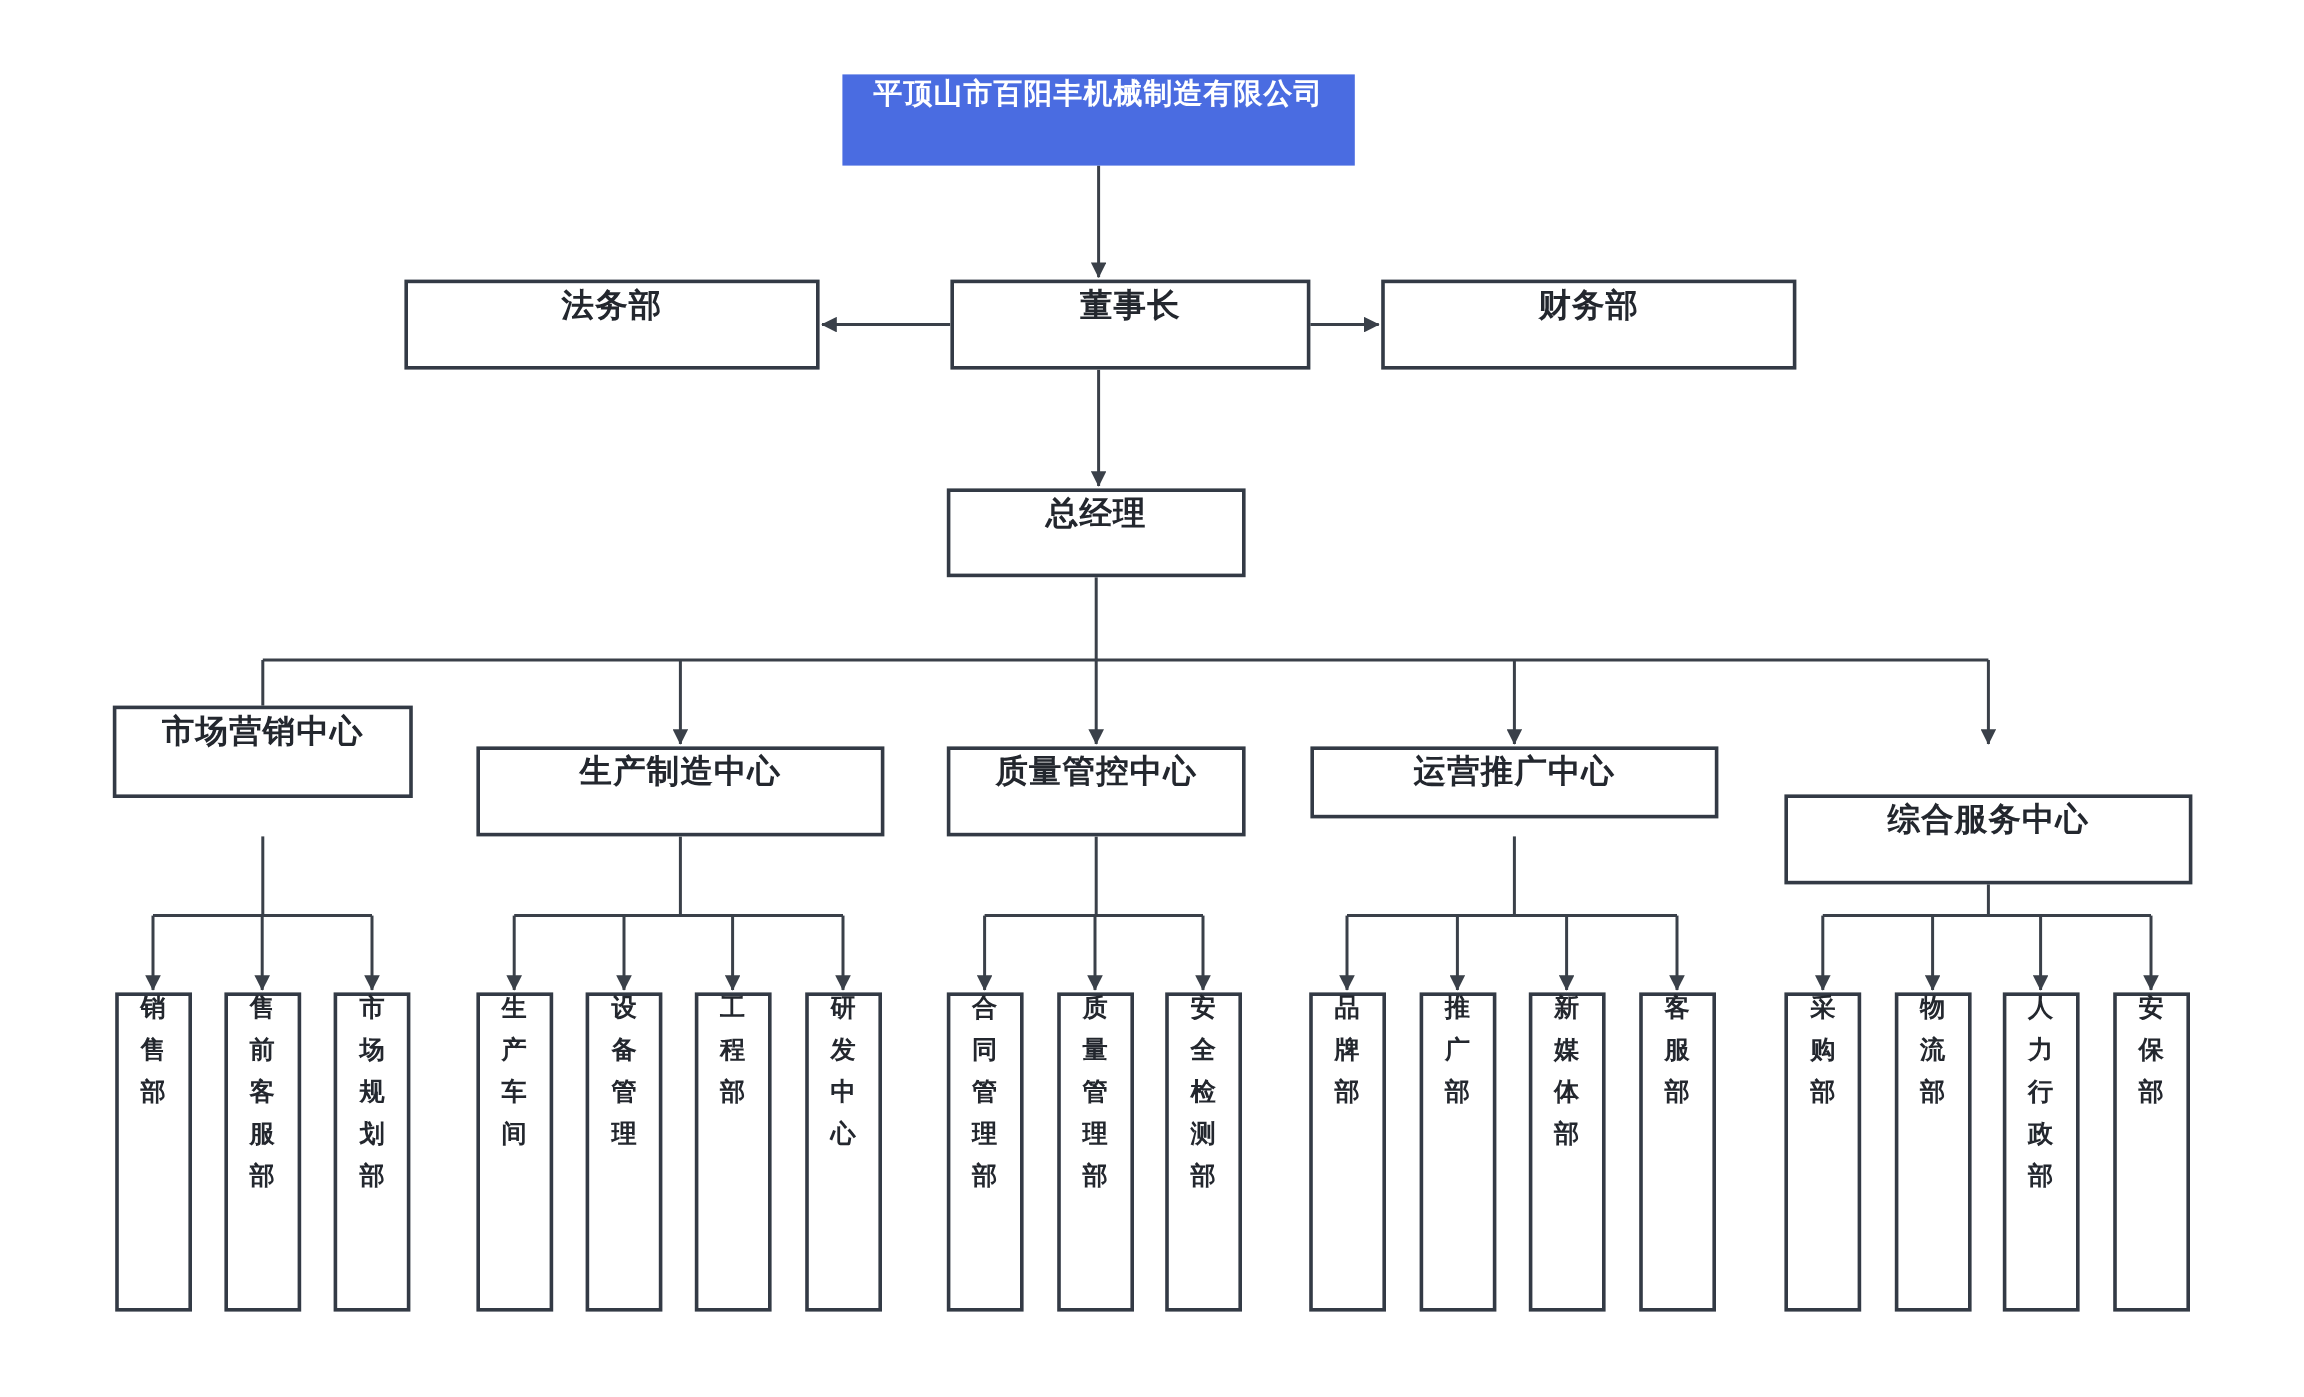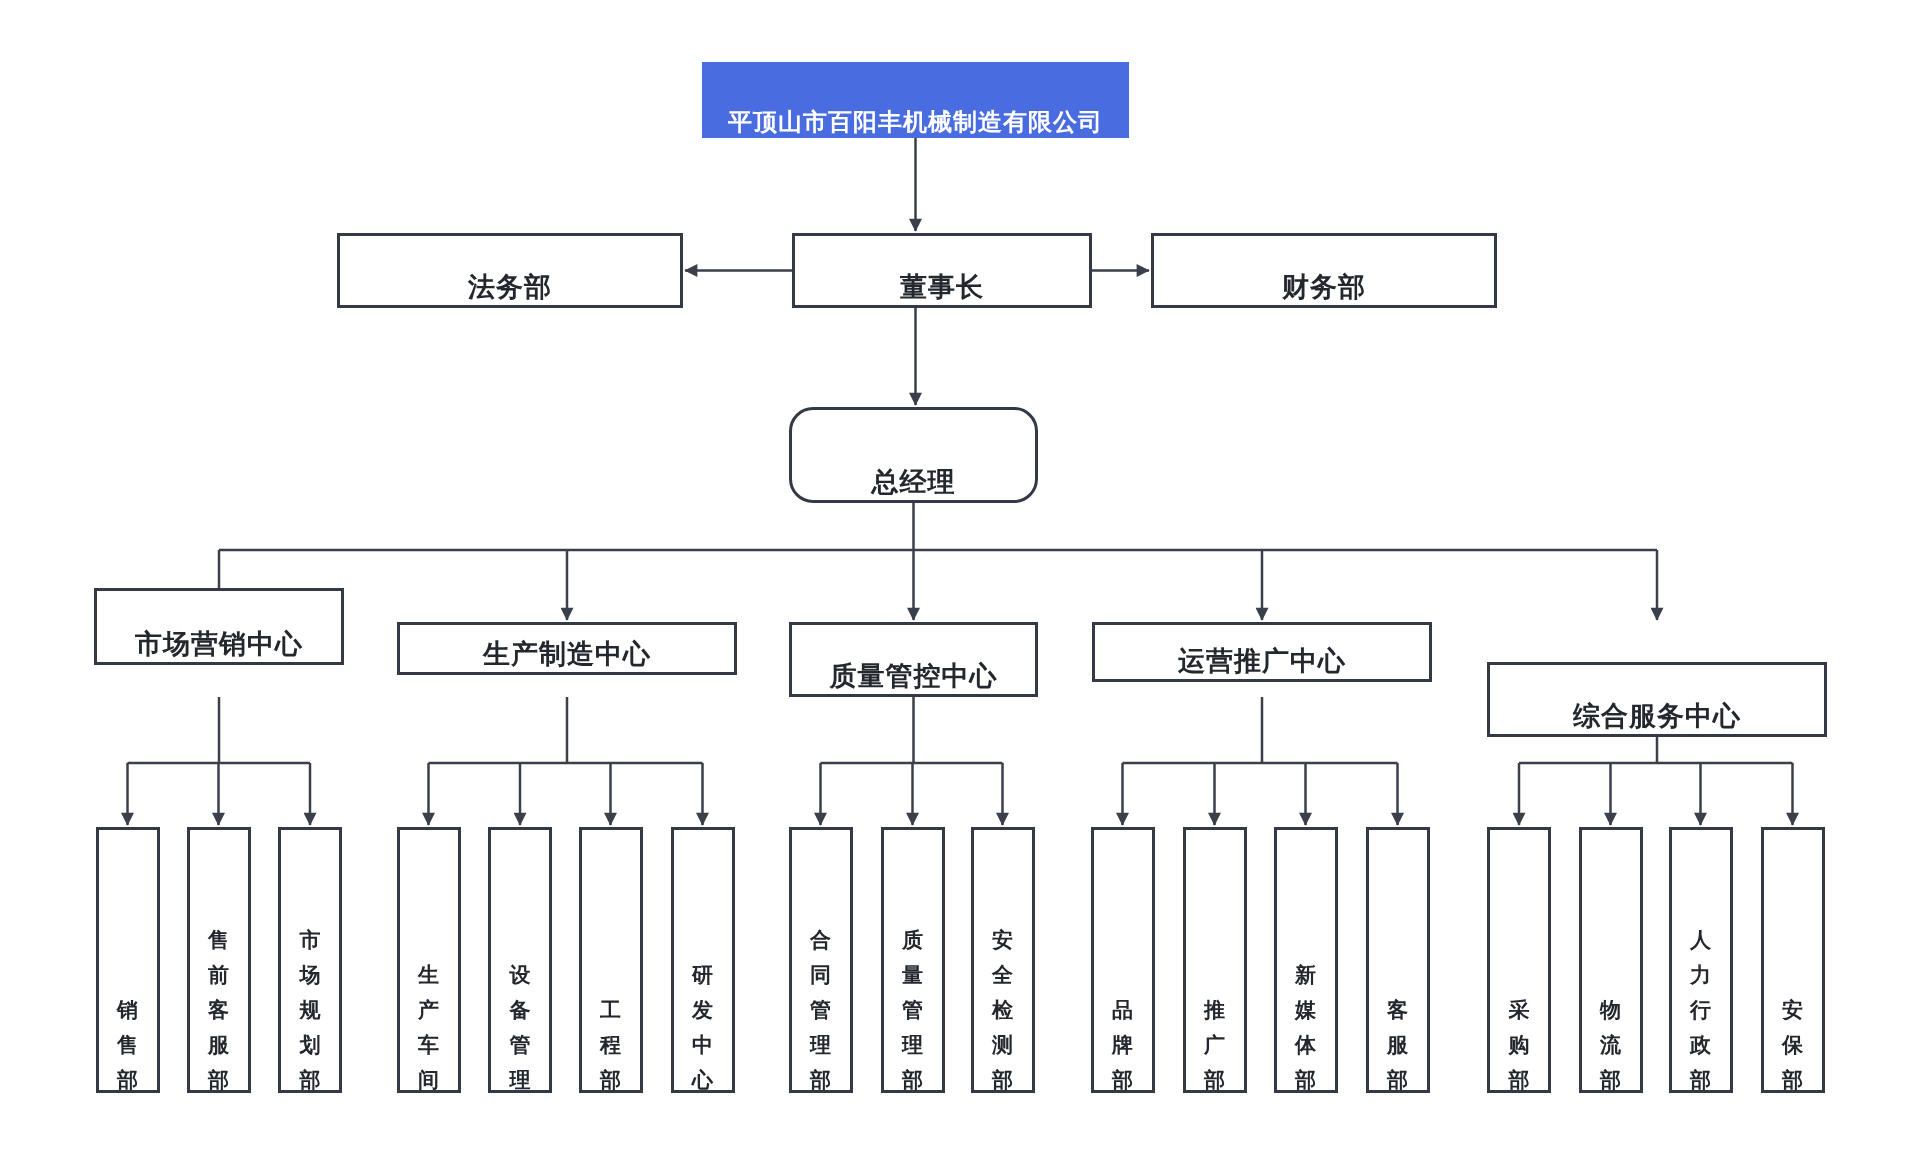--- a/index.html
+++ b/index.html
@@ -20,21 +20,21 @@
     left: 0;
     top: 0;
     z-index: 1;
   }
   .box {
     position: absolute;
     box-sizing: border-box;
     background: #ffffff;
     border: 3px solid #333a45;
     display: flex;
-    align-items: flex-end;
+    align-items: flex-start;
     justify-content: center;
     z-index: 2;
   }
   .box .lbl {
     font-weight: bold;
     font-size: 27px;
     color: #23272e;
     letter-spacing: 1px;
     white-space: nowrap;
   }
@@ -121,21 +121,21 @@
   </div>
 
   <div class="box" style="left:792px; top:233px; width:300px; height:75px;">
     <span class="lbl">董事长</span>
   </div>
 
   <div class="box" style="left:1151px; top:233px; width:346px; height:75px;">
     <span class="lbl">财务部</span>
   </div>
 
-  <div class="box" style="left:789px; top:407px; width:249px; height:96px;border-radius:24px;">
+  <div class="box" style="left:789px; top:407px; width:249px; height:74px;">
     <span class="lbl">总经理</span>
   </div>
 
 <div class="box" style="left: 94px; top: 588px; width: 250px; height: 77px;">
       <span class="lbl">市场营销中心</span>
     </div>
     <div class="box vbox" style="left: 95.5px; top: 827px; width: 64px; height: 266px;">
       <div class="vlabel">
         <span>销</span>
         <span>售</span>
@@ -153,21 +153,21 @@
     </div>
     <div class="box vbox" style="left: 278px; top: 827px; width: 64px; height: 266px;">
       <div class="vlabel">
         <span>市</span>
         <span>场</span>
         <span>规</span>
         <span>划</span>
         <span>部</span>
       </div>
     </div>
-    <div class="box" style="left: 397px; top: 622px; width: 340px; height: 53px;">
+    <div class="box" style="left: 397px; top: 622px; width: 340px; height: 75px;">
       <span class="lbl">生产制造中心</span>
     </div>
     <div class="box vbox" style="left: 396.5px; top: 827px; width: 64px; height: 266px;">
       <div class="vlabel">
         <span>生</span>
         <span>产</span>
         <span>车</span>
         <span>间</span>
       </div>
     </div>

